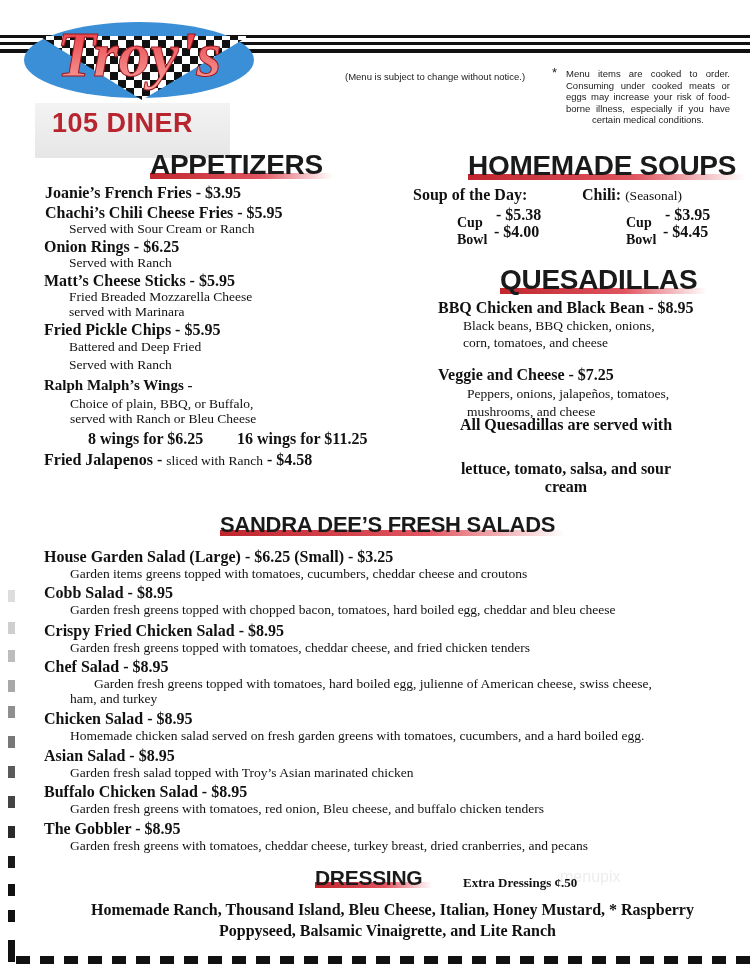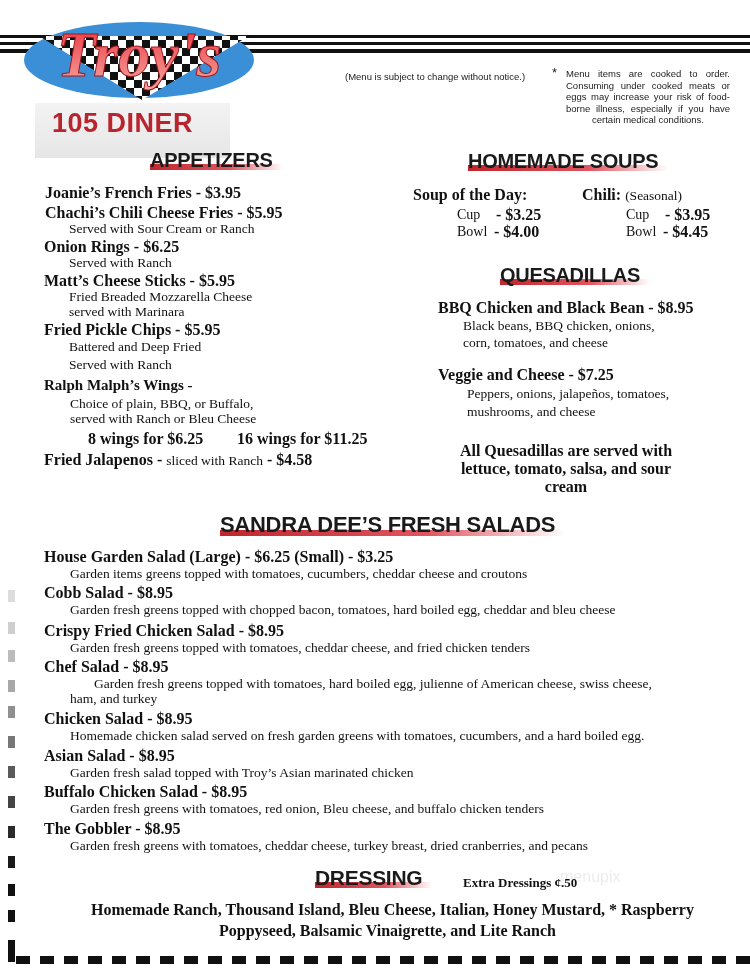--- a/index.html
+++ b/index.html
@@ -28,26 +28,26 @@
     font-size: 9.5px; line-height: 11.5px; color: #222; text-align: justify; text-align-last: center; }
   .notice-right .star { font-size: 13px; position: absolute; left: 0; top: -1px; }
   .notice-right .txt { display: block; padding-left: 14px; }
 
   
   .sec { position: absolute; font-family: "Liberation Sans", sans-serif; font-weight: bold; color: #1a1a1a;
     text-transform: uppercase; font-variant: small-caps; letter-spacing: -0.3px; }
   .sec .underbar { position: absolute; left: 0; right: -10px; bottom: 2px; height: 6px;
     background: linear-gradient(90deg, #c0262d 0%, #e05560 60%, rgba(224,85,96,0) 100%); z-index: 0; }
   .sec .lbl { position: relative; z-index: 1; }
-  .sec .big { font-size: 20px; }
+  .sec .big { font-size: 28px; }
 
   .item { position: absolute; white-space: nowrap; }
   .name { font-weight: bold; font-size: 16px; }
   .desc { font-size: 13.5px; line-height: 16px; }
-  .b15 { font-weight: normal; font-size: 15.5px; }
+  .b15 { font-weight: bold; font-size: 15.5px; margin-top: 8px; }
 
   .salad-name { font-weight: bold; font-size: 16px; font-family: "Liberation Serif", serif; }
   .salad-desc { font-size: 13.5px; line-height: 15px; }
 
   .center { text-align: center; }
 
   
   .dash-left { position: absolute; left: 8px; width: 7px; height: 12px; }
   .dash-bottom { position: absolute; top: 956px; width: 14px; height: 8px; background: #111; }
 
@@ -112,21 +112,21 @@
 <div class="item name" style="left:237px; top:430px;">16 wings for $11.25</div>
 <div class="item" style="left:44px; top:451px;">
   <span class="name">Fried Jalapenos</span><span class="name"> - </span><span class="desc">sliced with Ranch</span><span class="name"> - $4.58</span>
 </div>
 
 <div class="sec" style="left:468px; top:150px;">
   <div class="underbar"></div><span class="lbl big">Homemade Soups</span>
 </div>
 <div class="item name" style="left:413px; top:186px;">Soup of the Day:</div>
 <div class="item b15" style="left:457px; top:207px; font-size:14px;">Cup</div>
-<div class="item name" style="left:496px; top:206px;">-  $3.25</div>
+<div class="item name" style="left:496px; top:206px;">-  $5.38</div>
 <div class="item b15" style="left:457px; top:224px; font-size:14px;">Bowl</div>
 <div class="item name" style="left:494px; top:223px;">-  $4.00</div>
 
 <div class="item" style="left:582px; top:186px;text-align:center;">
   <span class="name">Chili:</span>
   <span class="desc">(Seasonal)</span>
 </div>
 <div class="item b15" style="left:626px; top:207px; font-size:14px;">Cup</div>
 <div class="item name" style="left:665px; top:206px;">-  $3.95</div>
 <div class="item b15" style="left:626px; top:224px; font-size:14px;">Bowl</div>
@@ -134,21 +134,21 @@
 
 <div class="sec" style="left:500px; top:264px;">
   <div class="underbar"></div><span class="lbl big">Quesadillas</span>
 </div>
 <div class="item name" style="left:438px; top:299px;">BBQ Chicken and Black Bean  -  $8.95</div>
 <div class="item desc" style="left:463px; top:318px;">Black beans, BBQ chicken, onions,</div>
 <div class="item desc" style="left:463px; top:335px;">corn, tomatoes, and cheese</div>
 <div class="item name" style="left:438px; top:366px;">Veggie and Cheese  -  $7.25</div>
 <div class="item desc" style="left:467px; top:386px;">Peppers, onions, jalapeños, tomatoes,</div>
 <div class="item desc" style="left:467px; top:404px;">mushrooms, and cheese</div>
-<div class="item name center" style="left:436px; width:260px; top:442px; line-height:18px;">All Quesadillas are served with</div>
+<div class="item name center" style="left:436px; width:260px; top:416px; line-height:18px;">All Quesadillas are served with</div>
 <div class="item name center" style="left:436px; width:260px; top:460px; line-height:18px;">lettuce, tomato, salsa, and sour</div>
 <div class="item name center" style="left:436px; width:260px; top:478px; line-height:18px;">cream</div>
 
 <div class="sec" style="left:220px; top:512px;">
   <div class="underbar"></div><span class="lbl big" style="font-size:22px;">Sandra Dee’s Fresh Salads</span>
 </div>
 
 <div class="item salad-name" style="left:44px; top:548px;">House Garden Salad (Large) - $6.25  (Small) - $3.25</div>
 <div class="item salad-desc" style="left:70px; top:566px;">Garden items greens topped with tomatoes, cucumbers, cheddar cheese and croutons</div>
 <div class="item salad-name" style="left:44px; top:584px;">Cobb Salad  -  $8.95</div>

